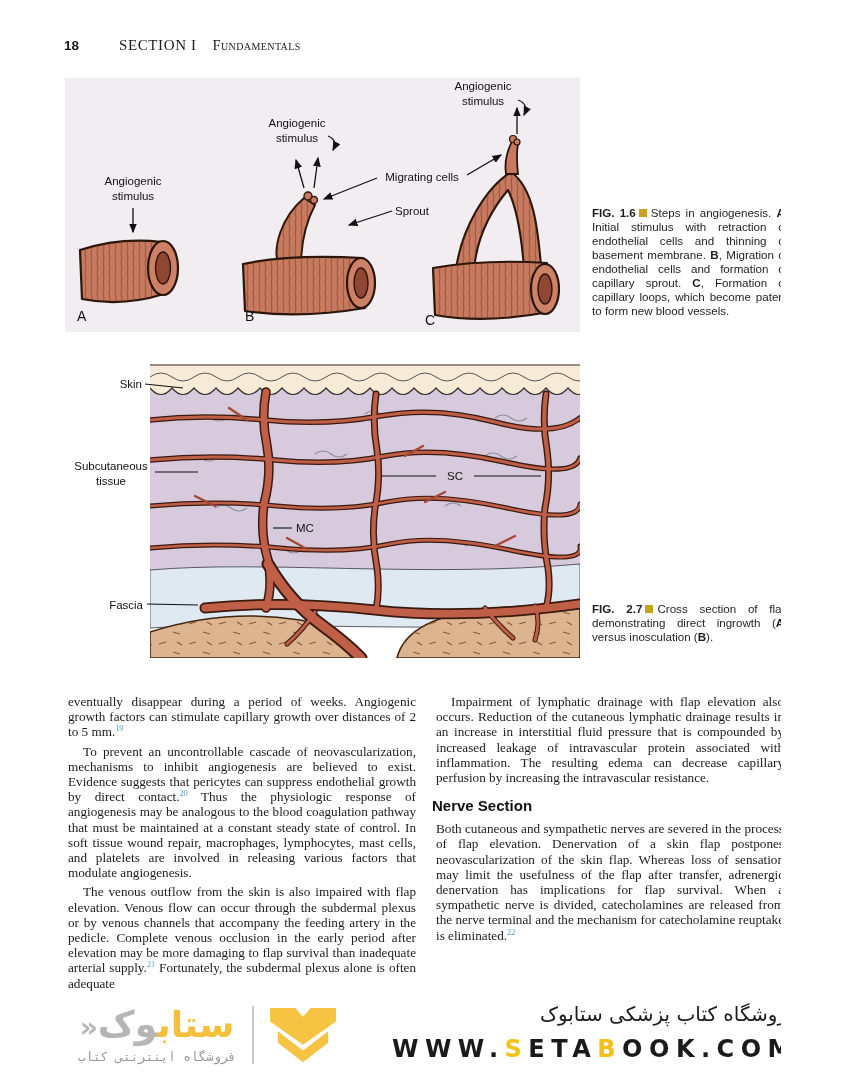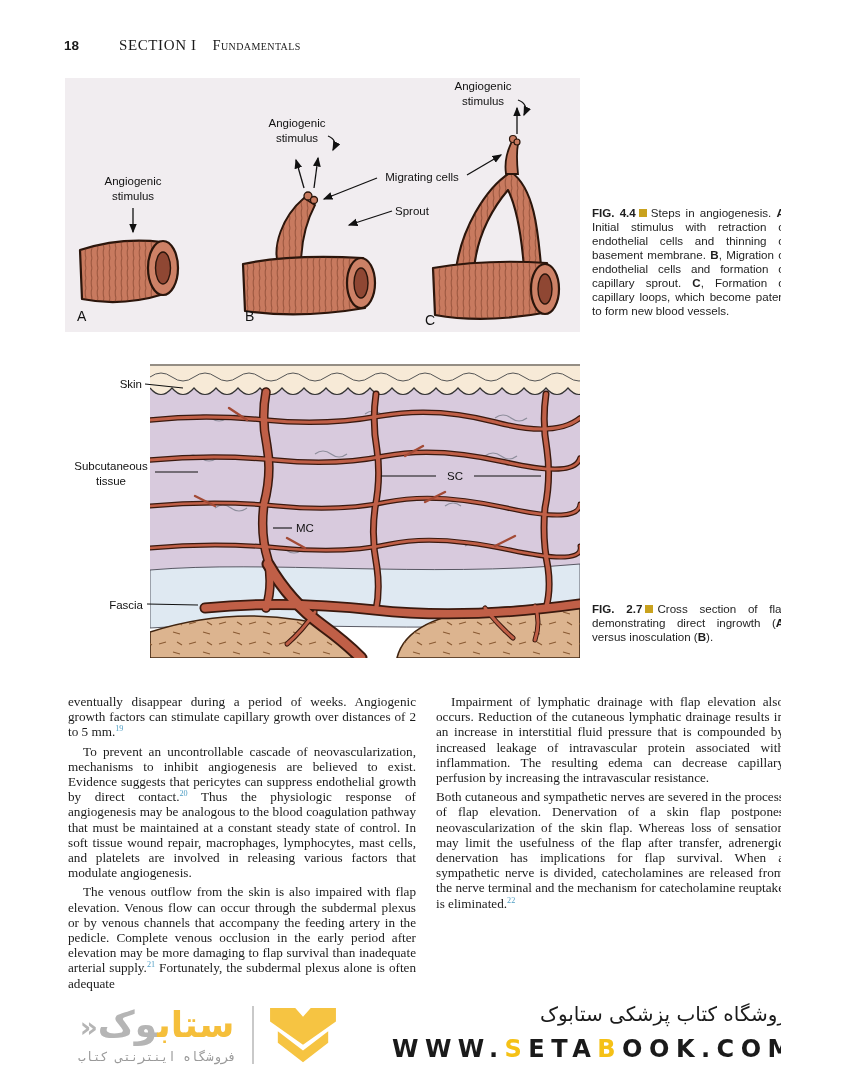--- a/index.html
+++ b/index.html
@@ -125,21 +125,21 @@
       </g>
       <line x1="452" y1="56" x2="452" y2="30" stroke="#111" stroke-width="1.3" marker-end="url(#ah)"></line>
       <text text-anchor="middle" x="418" y="12">Angiogenic</text>
       <text text-anchor="middle" x="418" y="27">stimulus</text>
       <path d="M453,22 Q464,26 459,37" stroke="#111" stroke-width="1.3" fill="none" marker-end="url(#ah)"></path>
       <text class="letter" x="360" y="247">C</text>
     </svg>
   </div>
 
   <div class="caption cap26">
-    <span class="fig-tag">FIG. 4.4</span><span class="sq"></span><span>Steps in angiogenesis. <b>A</b>, Initial stimulus with retraction of endothelial cells and thinning of basement membrane. <b>B</b>, Migration of endothelial cells and formation of capillary sprout. <b>C</b>, Formation of capillary loops, which become patent to form new blood vessels.</span>
+    <span class="fig-tag">FIG. 1.6</span><span class="sq"></span><span>Steps in angiogenesis. <b>A</b>, Initial stimulus with retraction of endothelial cells and thinning of basement membrane. <b>B</b>, Migration of endothelial cells and formation of capillary sprout. <b>C</b>, Formation of capillary loops, which become patent to form new blood vessels.</span>
   </div>
 
   <div class="fig27">
     <svg width="515" height="300" viewBox="0 0 515 300">
       <defs>
         <clipPath id="art">
             <rect x="85" y="6" width="430" height="294"></rect>
           </clipPath>
         <pattern id="specks" width="30" height="20" patternUnits="userSpaceOnUse">
           <path d="M4,6 l7,-2 M18,14 l7,2 M22,4 l5,3" stroke="#8a5a33" stroke-width="1.2" fill="none"></path>
@@ -234,20 +234,21 @@
   </div>
 
   <div class="columns">
     <div class="col col-left" id="left-col">
         <p class="para">eventually disappear during a period of weeks. Angiogenic growth factors can stimulate capillary growth over distances of 2 to 5 mm.<sup class="ref">19</sup></p>
         <p class="para indent">To prevent an uncontrollable cascade of neovascularization, mechanisms to inhibit angiogenesis are believed to exist. Evidence suggests that pericytes can suppress endothelial growth by direct contact.<sup class="ref">20</sup> Thus the physiologic response of angiogenesis may be analogous to the blood coagulation pathway that must be maintained at a constant steady state of control. In soft tissue wound repair, macrophages, lymphocytes, mast cells, and platelets are involved in releasing various factors that modulate angiogenesis.</p>
         <p class="para indent">The venous outflow from the skin is also impaired with flap elevation. Venous flow can occur through the subdermal plexus or by venous channels that accompany the feeding artery in the pedicle. Complete venous occlusion in the early period after elevation may be more damaging to flap survival than inadequate arterial supply.<sup class="ref">21</sup> Fortunately, the subdermal plexus alone is often adequate</p>
       </div>
     <div class="col col-right" id="right-col">
         <p class="para indent">Impairment of lymphatic drainage with flap elevation also occurs. Reduction of the cutaneous lymphatic drainage results in an increase in interstitial fluid pressure that is compounded by increased leakage of intravascular protein associated with inflammation. The resulting edema can decrease capillary perfusion by increasing the intravascular resistance.</p>
+        <h3 class="nerve-heading">Nerve Section</h3>
         <p class="para">Both cutaneous and sympathetic nerves are severed in the process of flap elevation. Denervation of a skin flap postpones neovascularization of the skin flap. Whereas loss of sensation may limit the usefulness of the flap after transfer, adrenergic denervation has implications for flap survival. When a sympathetic nerve is divided, catecholamines are released from the nerve terminal and the mechanism for catecholamine reuptake is eliminated.<sup class="ref">22</sup></p>
       </div>
   </div>
 
   <div class="footer">
     <div class="logo-block">
       <div class="wordmark-wrap">
         <div class="wordmark"><span class="wm-yellow">ستاب</span><span class="wm-gray">وک</span><span class="wm-guillemet">«</span></div>
         <div class="logo-sub">فروشگاه اینترنتی کتاب</div>
       </div>

